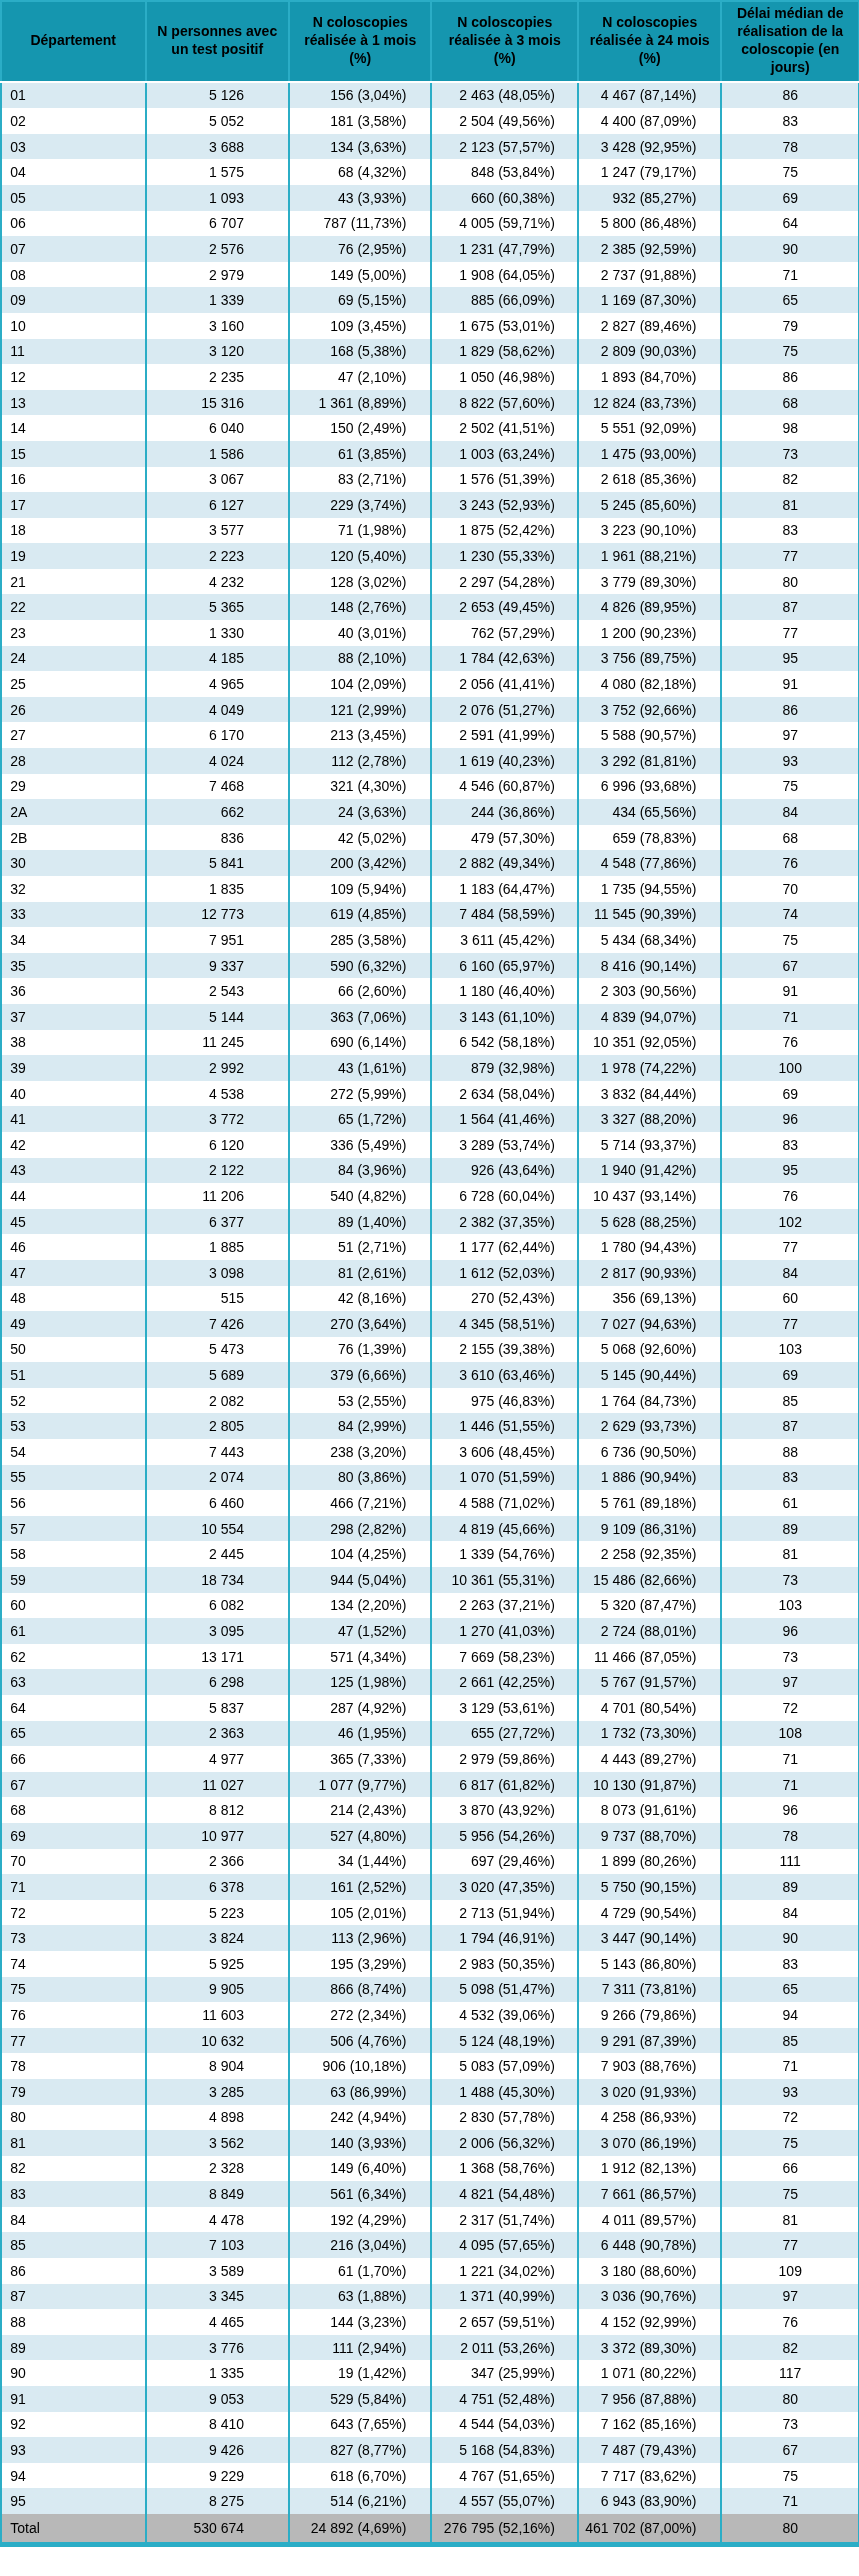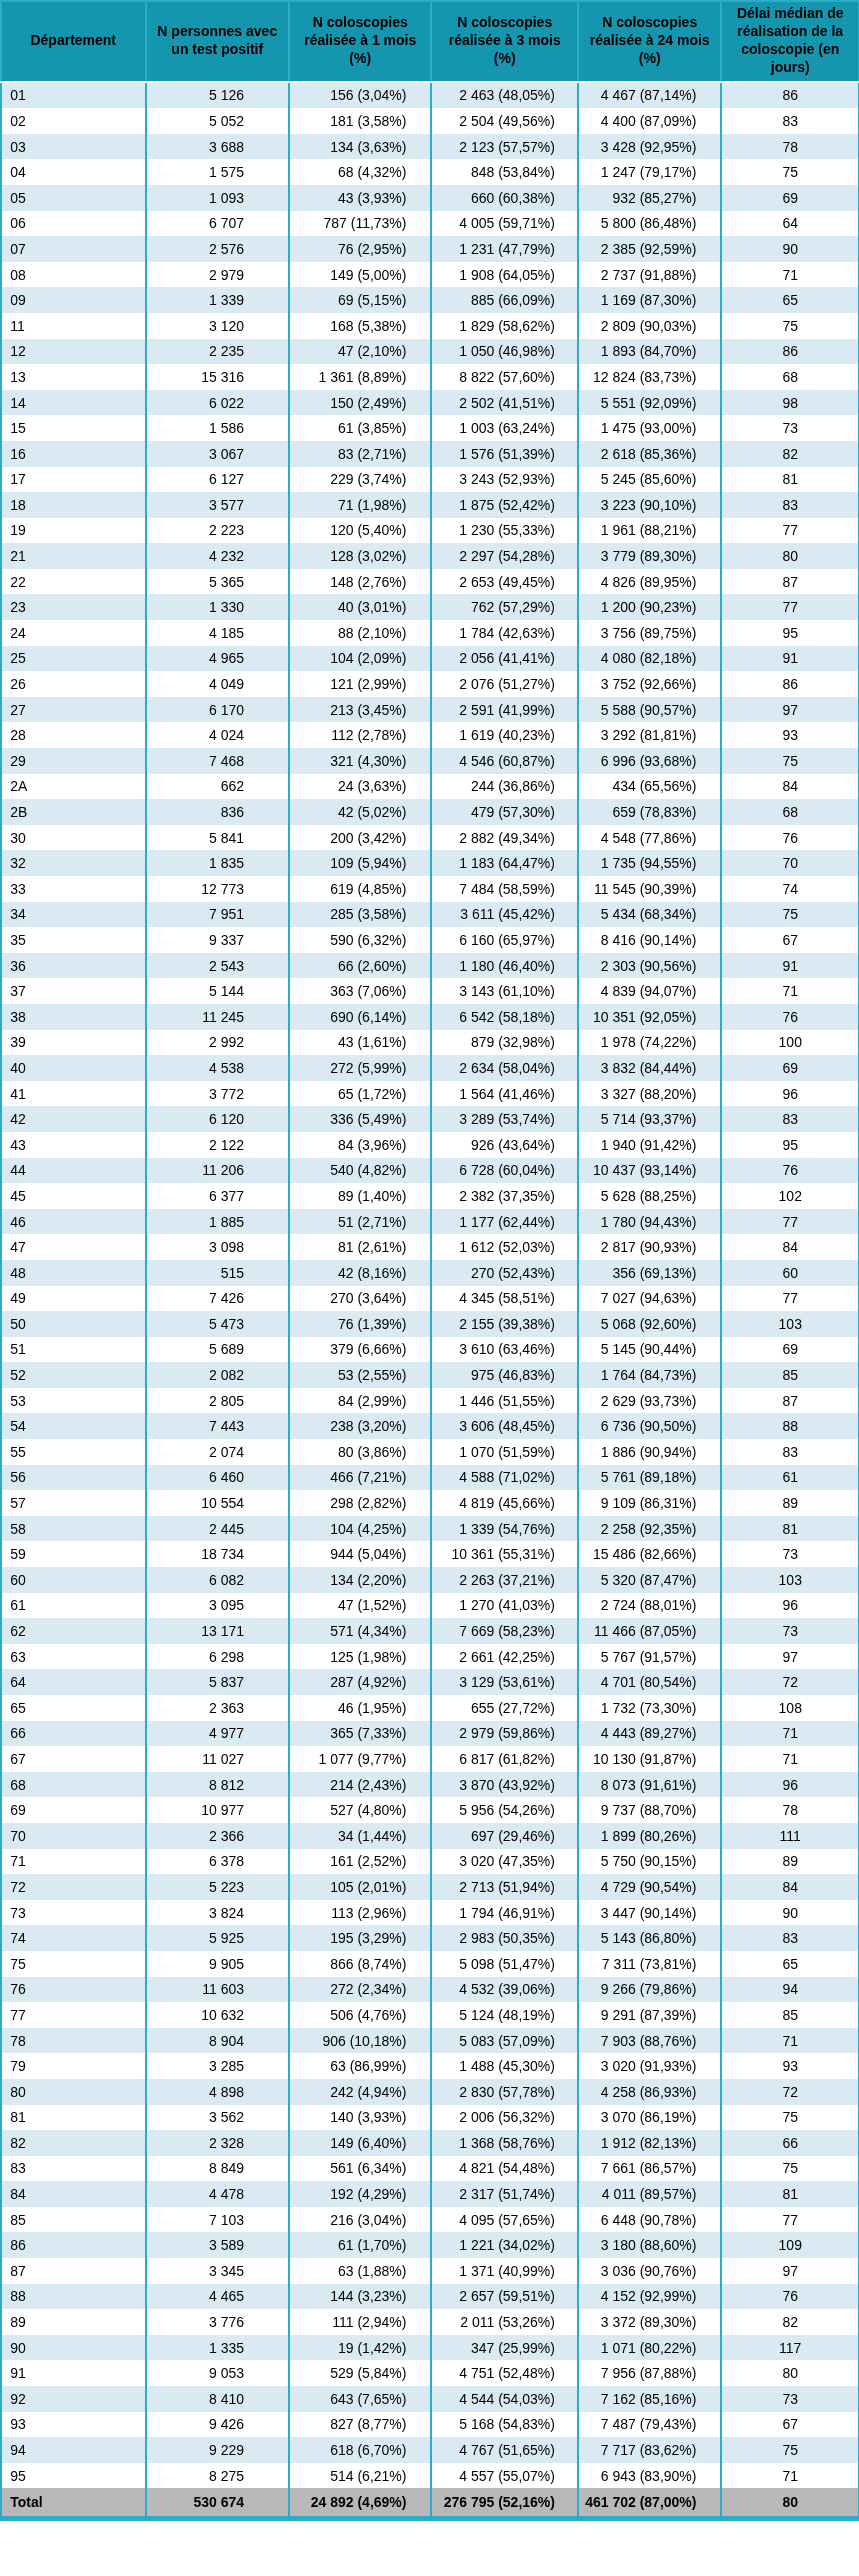--- a/index.html
+++ b/index.html
@@ -42,21 +42,21 @@
   tbody tr:nth-child(odd) td{background:var(--stripe);}
   tbody tr:nth-child(even) td{background:#ffffff;}
   td.c0{text-align:left;padding-left:8.3px;}
   td.c1{text-align:right;padding-right:44px;}
   td.c2{text-align:right;padding-right:24px;}
   td.c3{text-align:right;padding-right:22px;}
   td.c4{text-align:right;padding-right:24px;}
   td.c5{text-align:center;}
   tfoot td{
     background:var(--totalBg);
-    font-weight:bold;
+    font-weight:normal;
     height:28px;
   }
 </style>
 </head>
 <body>
 
 <table>
   <colgroup>
     <col class="c0">
       <col class="c1">
@@ -142,20 +142,28 @@
       </tr>
       <tr>
         <td class="c0">09</td>
         <td class="c1">1 339</td>
         <td class="c2">69 (5,15%)</td>
         <td class="c3">885 (66,09%)</td>
         <td class="c4">1 169 (87,30%)</td>
         <td class="c5">65</td>
       </tr>
       <tr>
+        <td class="c0">10</td>
+        <td class="c1">3 160</td>
+        <td class="c2">109 (3,45%)</td>
+        <td class="c3">1 675 (53,01%)</td>
+        <td class="c4">2 827 (89,46%)</td>
+        <td class="c5">79</td>
+      </tr>
+      <tr>
         <td class="c0">11</td>
         <td class="c1">3 120</td>
         <td class="c2">168 (5,38%)</td>
         <td class="c3">1 829 (58,62%)</td>
         <td class="c4">2 809 (90,03%)</td>
         <td class="c5">75</td>
       </tr>
       <tr>
         <td class="c0">12</td>
         <td class="c1">2 235</td>
@@ -167,21 +175,21 @@
       <tr>
         <td class="c0">13</td>
         <td class="c1">15 316</td>
         <td class="c2">1 361 (8,89%)</td>
         <td class="c3">8 822 (57,60%)</td>
         <td class="c4">12 824 (83,73%)</td>
         <td class="c5">68</td>
       </tr>
       <tr>
         <td class="c0">14</td>
-        <td class="c1">6 022</td>
+        <td class="c1">6 040</td>
         <td class="c2">150 (2,49%)</td>
         <td class="c3">2 502 (41,51%)</td>
         <td class="c4">5 551 (92,09%)</td>
         <td class="c5">98</td>
       </tr>
       <tr>
         <td class="c0">15</td>
         <td class="c1">1 586</td>
         <td class="c2">61 (3,85%)</td>
         <td class="c3">1 003 (63,24%)</td>

